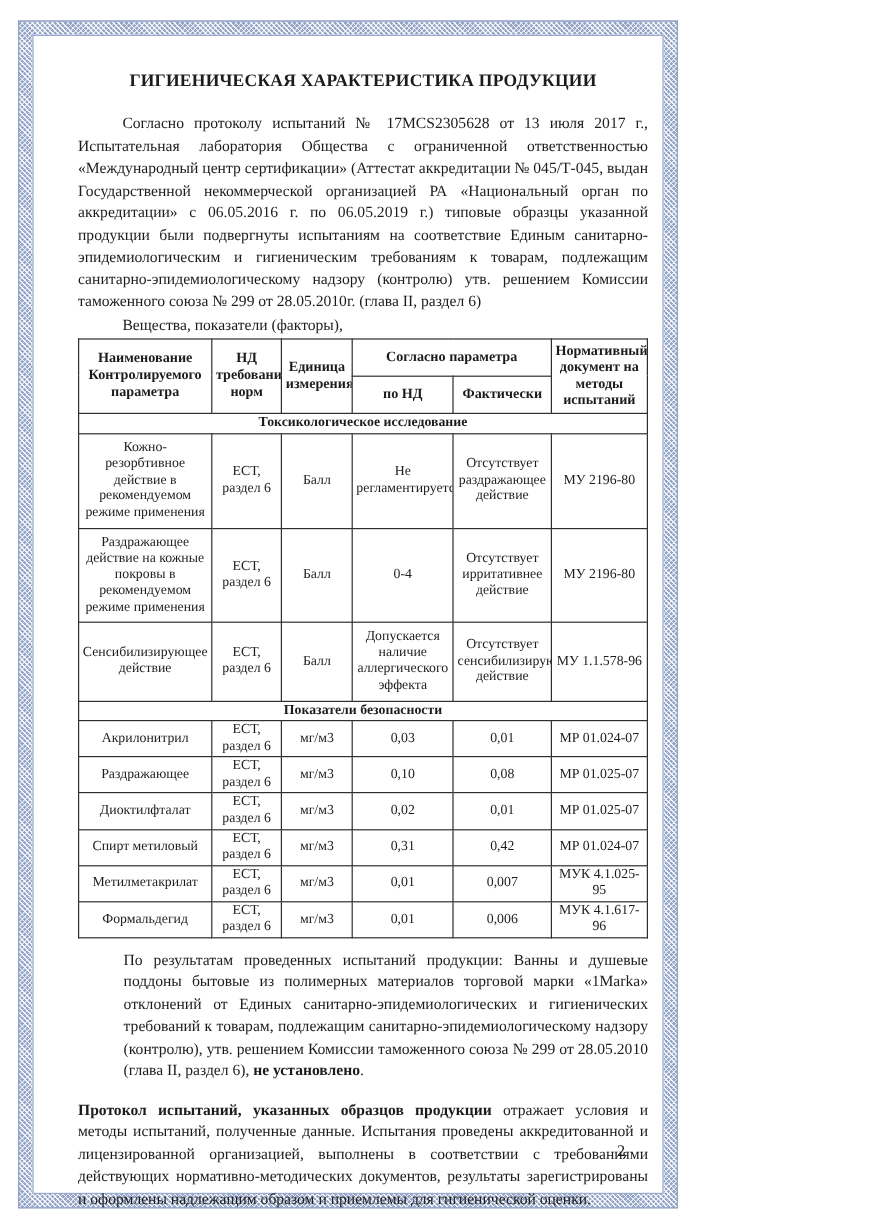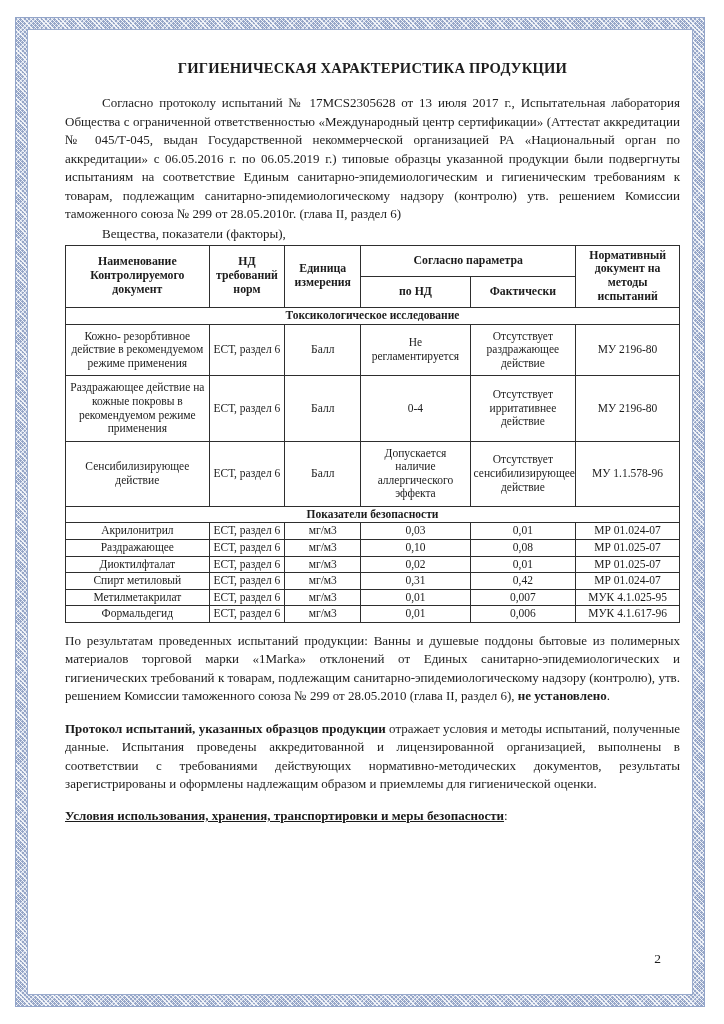--- a/index.html
+++ b/index.html
@@ -13,21 +13,21 @@
   .page {
     position: relative;
     width: 724px; height: 1024px;
     overflow: hidden;
     background: #ffffff;
   }
   
   .frame {
     position: absolute;
     left: 15px; top: 17px;
-    width: 690px; height: 990px;
+    width: 550px; height: 990px;
     box-sizing: border-box;
     padding: 11px;
     background-color: #aab8d6;
     background-image:
       repeating-linear-gradient(45deg, rgba(255,255,255,0.85) 0 1px, rgba(255,255,255,0) 1px 3px),
       repeating-linear-gradient(-45deg, rgba(255,255,255,0.5) 0 1px, rgba(124,143,182,0.45) 1px 3px);
     border: 1px solid #93a5c9;
   }
   .inner {
     position: relative;
@@ -84,21 +84,21 @@
     font-weight: 700;
     font-size: 11.8px;
     padding: 3px 3px;
   }
   tr.section-row td {
     font-weight: 700;
     padding: 1px 3px;
   }
   tr.tox-row td { padding: 5px 3px; }
   tr.safe-row td { padding: 1px 3px; }
-  .results   { margin-top: 9px; }
+  .results   { margin-top: 9px; margin-left: 38px; }
   .protocol  { margin-top: 14px; }
   .protocol .lead-bold { font-weight: 700; }
   .conditions { margin-top: 13px; }
   .conditions .cond-title { font-weight: 700; text-decoration: underline; }
   .cond-line2 { display: block; }
   b, strong { font-weight: 700; }
   .page-number {
     position: absolute;
     right: 31px; bottom: 27px;
     font-size: 13.5px;
@@ -122,21 +122,21 @@
           <colgroup>
             <col style="width:23.4%">
               <col style="width:12.3%">
               <col style="width:12.4%">
             <col style="width:17.8%">
               <col style="width:17.2%">
               <col style="width:16.9%">
           </colgroup>
           <thead>
             <tr>
-              <th rowspan="2">Наименование Контролируемого документ</th>
+              <th rowspan="2">Наименование Контролируемого параметра</th>
               <th rowspan="2">НД требований норм</th>
               <th rowspan="2">Единица измерения</th>
               <th colspan="2">Согласно параметра</th>
               <th rowspan="2">Нормативный документ на методы испытаний</th>
             </tr>
             <tr>
               <th>по НД</th>
               <th>Фактически</th>
             </tr>
           </thead>

